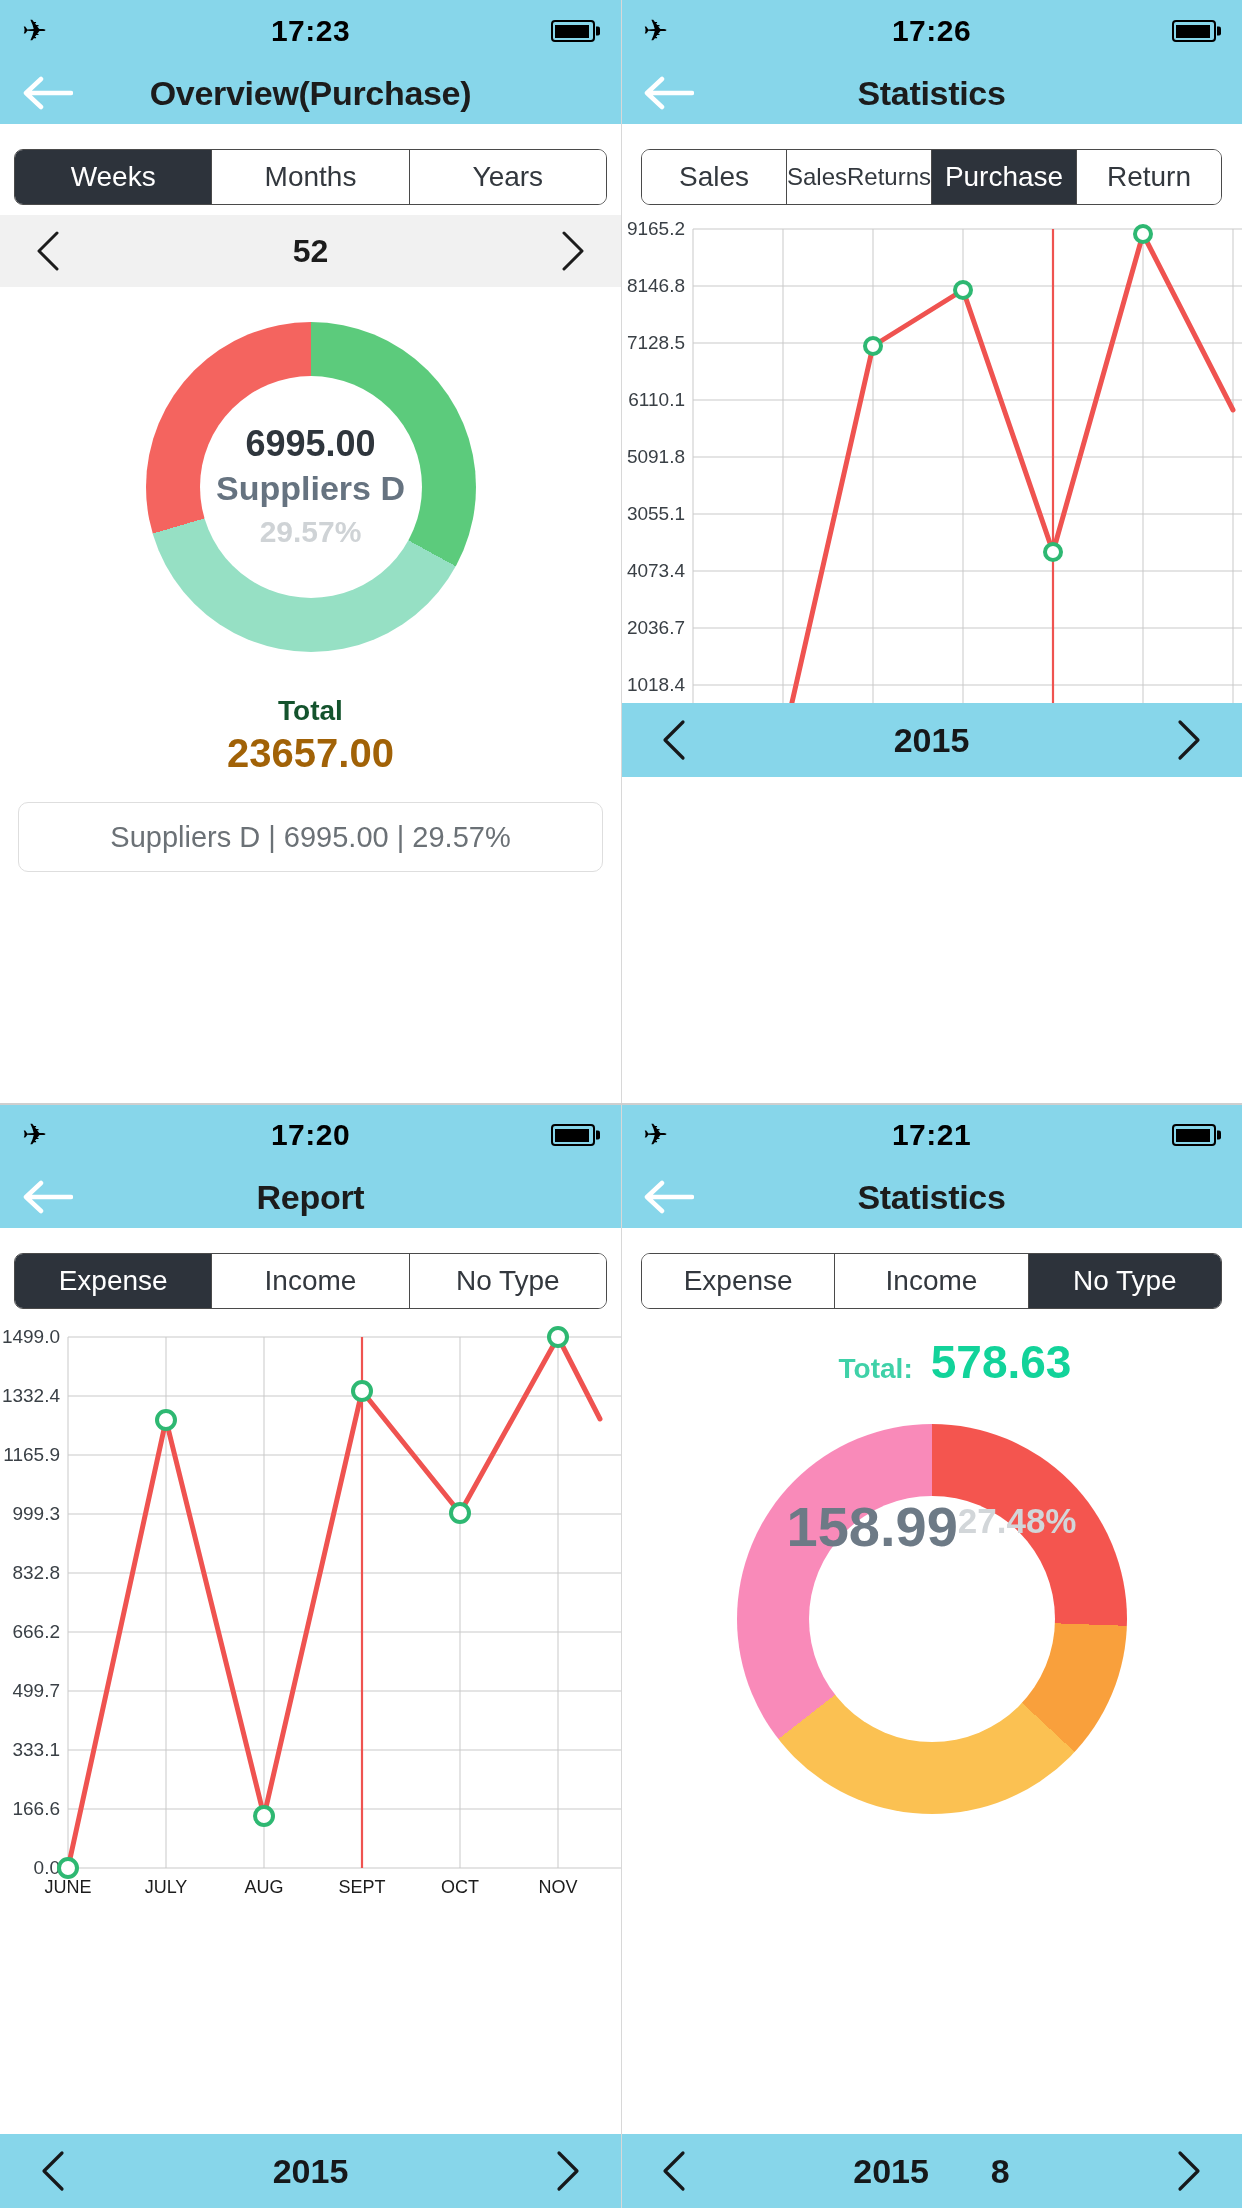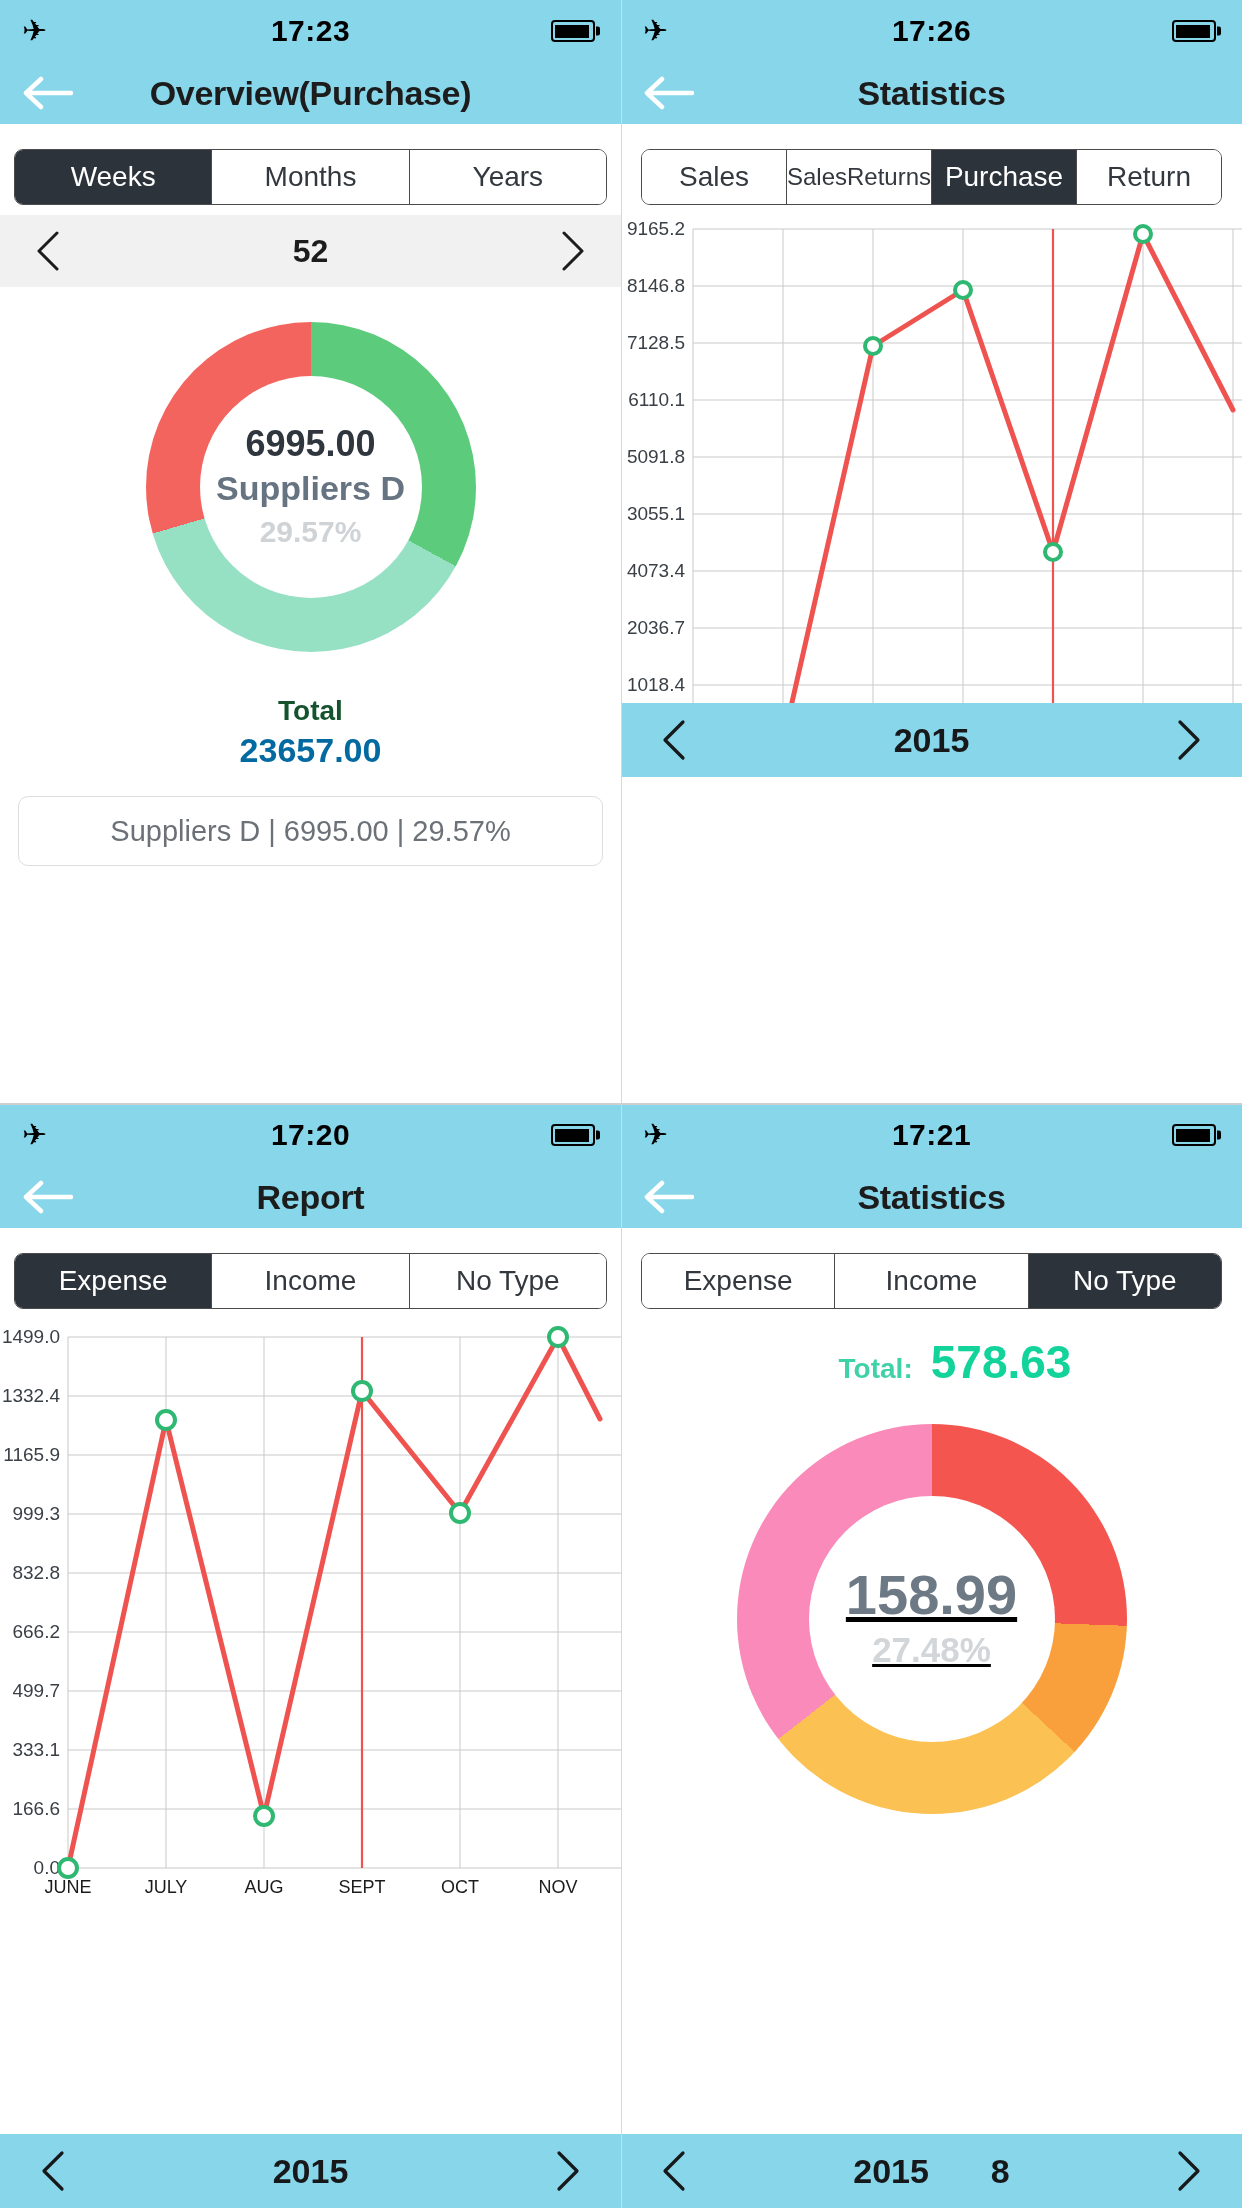--- a/index.html
+++ b/index.html
@@ -78,21 +78,21 @@
     position: absolute; left: 50%; top: 50%; transform: translate(-50%,-50%);
     width: 222px; height: 222px; border-radius: 50%; background: #fff;
     display: flex; flex-direction: column; align-items: center; justify-content: center;
   }
   .d-val { font-size: 36px; font-weight: 700; color: #2f363d; line-height: 1.25; }
   .d-name { font-size: 34px; font-weight: 700; color: #667380; line-height: 1.35; }
   .d-pct { font-size: 30px; font-weight: 600; color: #cfd3d6; line-height: 1.35; }
 
   .total-block { text-align: center; margin-top: 8px; }
   .total-lbl { font-size: 28px; font-weight: 700; color: #14532d; }
-  .total-val { font-size: 34px; font-weight: 700; color: #0369a1; margin-top: 4px; }
+  .total-val { font-size: 40px; font-weight: 700; color: #a16207; margin-top: 4px; }
 
   .legend-box {
     margin: 26px 18px 16px 18px; height: 70px; border: 1.5px solid #dedede; border-radius: 10px;
     display: flex; align-items: center; justify-content: center;
     font-size: 29px; color: #6b7176; background: #fff;
   }
 
   
   .chartwrap { position: relative; width: 100%; }
   .chartwrap svg { display: block; }
@@ -112,21 +112,21 @@
   
   .p4-total { display: flex; align-items: baseline; justify-content: center; gap: 18px; margin-top: 16px; }
   .p4-total-lbl { font-size: 28px; color: #3fd1a8; font-weight: 700; margin-left: 47px; }
   .p4-total-val { font-size: 46px; color: #12d39a; font-weight: 700; }
 
   .p4-donut-area { position: relative; height: 440px; display: flex; align-items: center; justify-content: center; margin-top: 10px; }
   .p4-donut { position: relative; width: 390px; height: 390px; border-radius: 50%; }
   .p4-donut .hole {
     position: absolute; left: 50%; top: 50%; transform: translate(-50%,-50%);
     width: 246px; height: 246px; border-radius: 50%; background: #fff;
-    display: flex; flex-direction: column; align-items: center; justify-content: center; text-decoration: underline;
+    display: flex; flex-direction: row; justify-content: center;
   }
   .p4-val { font-size: 56px; font-weight: 700; color: #6d7a86; line-height: 1.1; }
   .p4-pct { font-size: 35px; font-weight: 600; color: #d2d6d9; line-height: 1.4; }
 
   .axlbl { font-size: 19px; fill: #3a4046; font-family: "Liberation Sans", sans-serif; }
   .xlbl { font-size: 18px; fill: #1c1c1c; font-family: "Liberation Sans", sans-serif; }
   .divider-v { position: absolute; top:0; bottom:0; left: 620.5px; width: 1.5px; background: #d8d8d8; z-index: 50; }
   .divider-h { position: absolute; left:0; right:0; top: 1103px; height: 2px; background: #cfcfcf; z-index: 50; }
 </style>
 </head>

